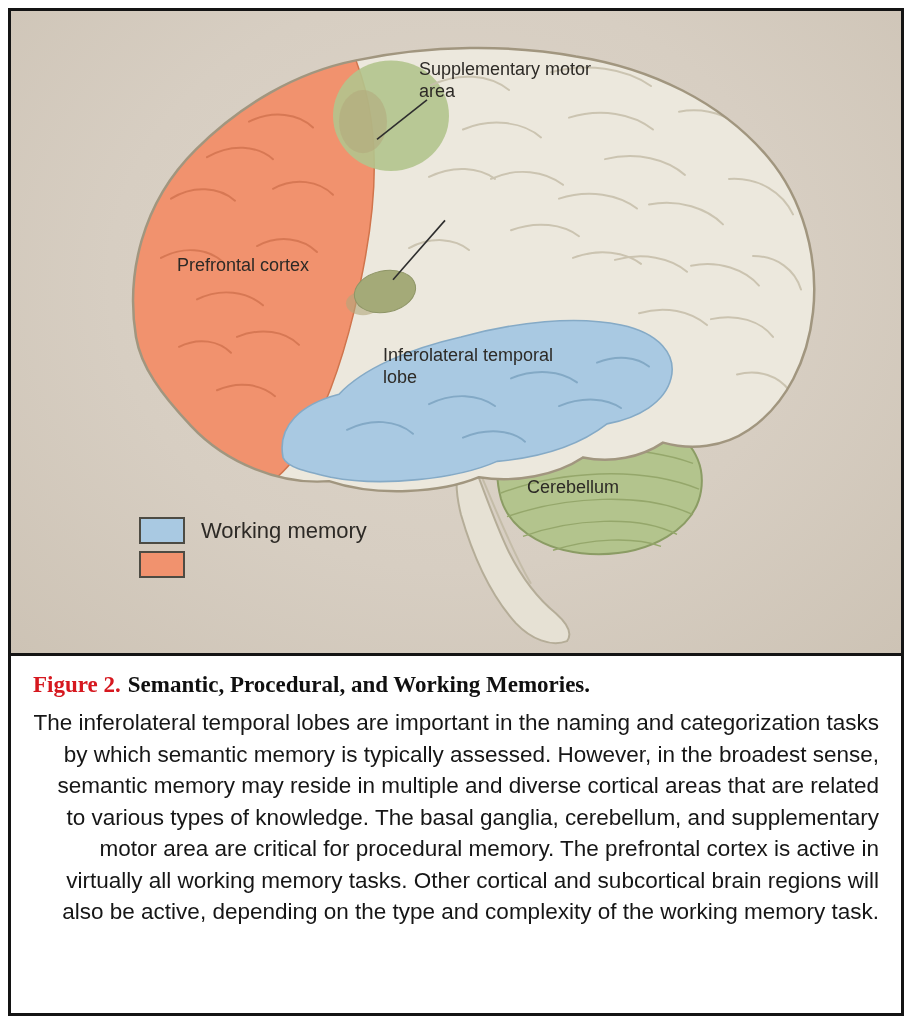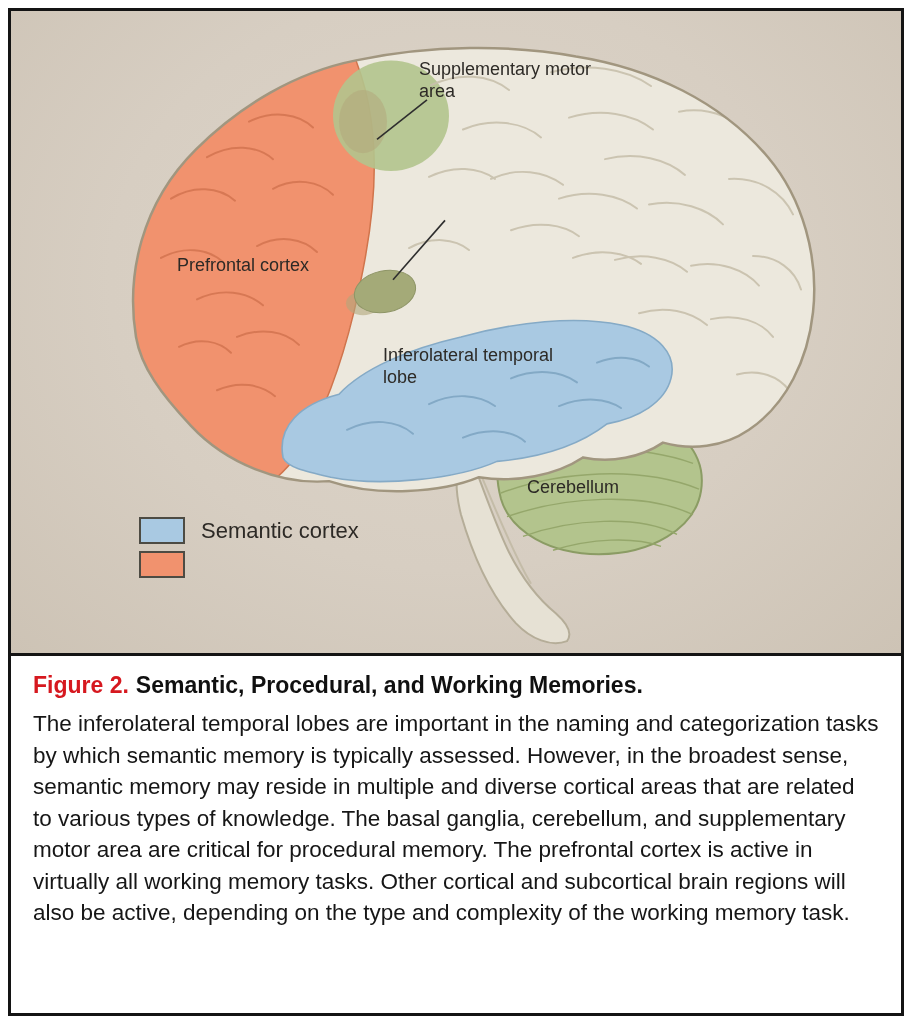--- a/index.html
+++ b/index.html
@@ -72,29 +72,31 @@
   .caption {
     flex: 1;
     background: #ffffff;
     padding: 16px 22px 12px 22px;
   }
   .caption-title {
     margin: 0 0 9px 0;
     font-size: 23px;
     font-weight: bold;
     color: #101010;
+    font-family: Liberation Serif, serif;
   }
   .fig-label {
     margin-right: 7px;
   }
   .caption-body {
     margin: 0;
     font-size: 22.5px;
     line-height: 1.4;
     color: #161616;
+    text-align: right;
   }
 </style>
 </head>
 <body>
 
 <div class="frame">
 
   <div class="illustration">
 
     <svg viewBox="0 0 890 650" preserveAspectRatio="none">
@@ -184,21 +186,21 @@
     </svg>
 
     <div class="brain-label label-sma">Supplementary motor area</div>
     <div class="brain-label label-prefrontal">Prefrontal cortex</div>
     <div class="brain-label label-cerebellum">Cerebellum</div>
     <div class="brain-label label-inferolateral">Inferolateral temporal lobe</div>
 
     <div class="legend">
       <div class="legend-row">
         <span class="swatch" style="background: rgb(169, 201, 226);"></span>
-        <span class="legend-label">Semantic cortex</span>
+        <span class="legend-label">Working memory</span>
       </div>
       <div class="legend-row">
         <span class="swatch" style="background: rgb(241, 146, 110);"></span>
       </div>
     </div>
   </div>
 
   <div class="caption">
     <p class="caption-title">
       <span class="fig-label" style="color: rgb(214, 24, 31);">Figure 2.</span><span>Semantic, Procedural, and Working Memories.</span>

